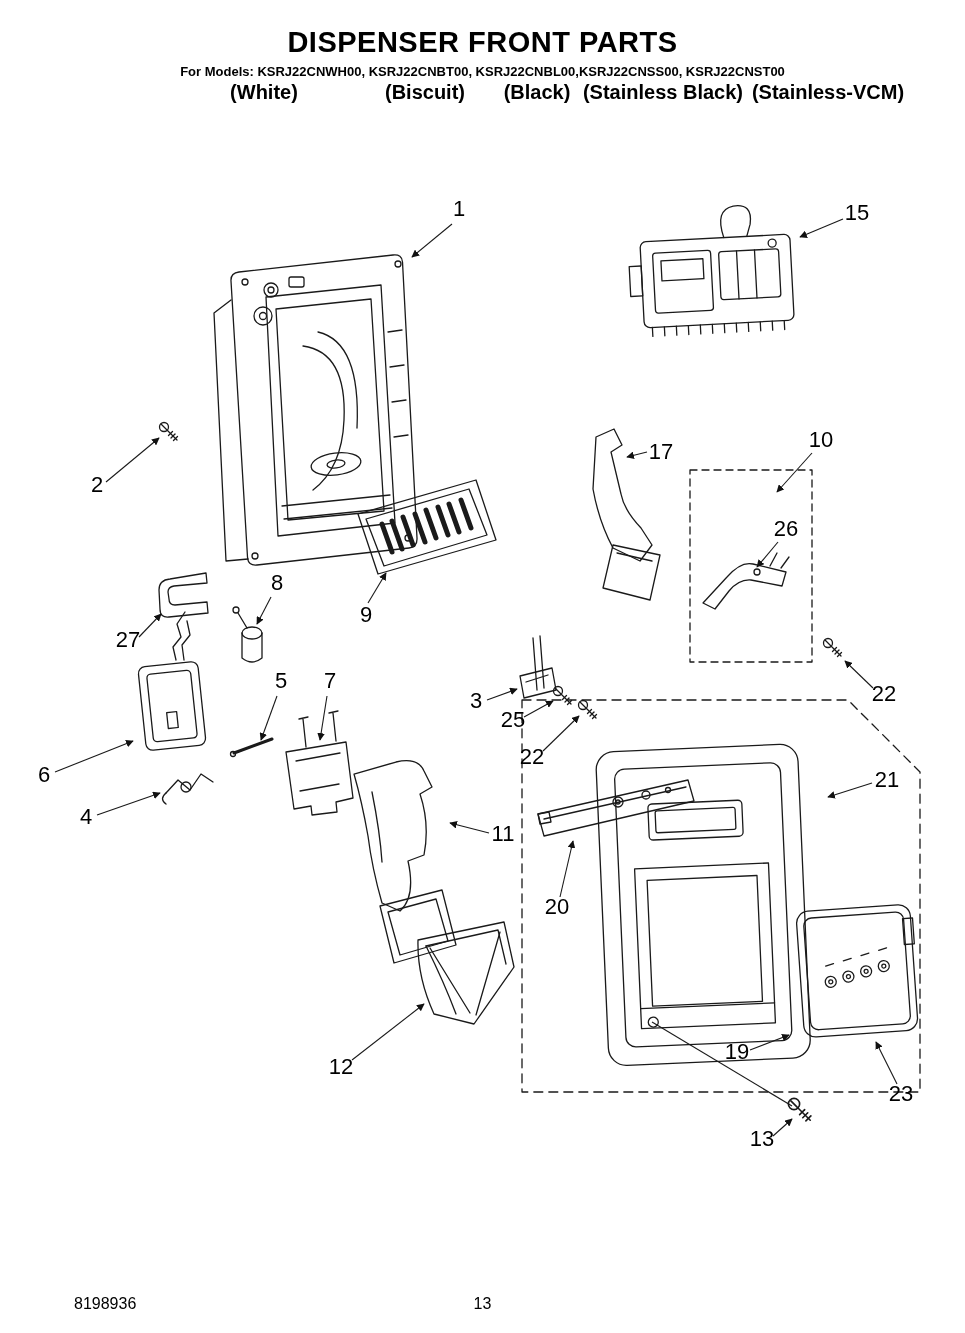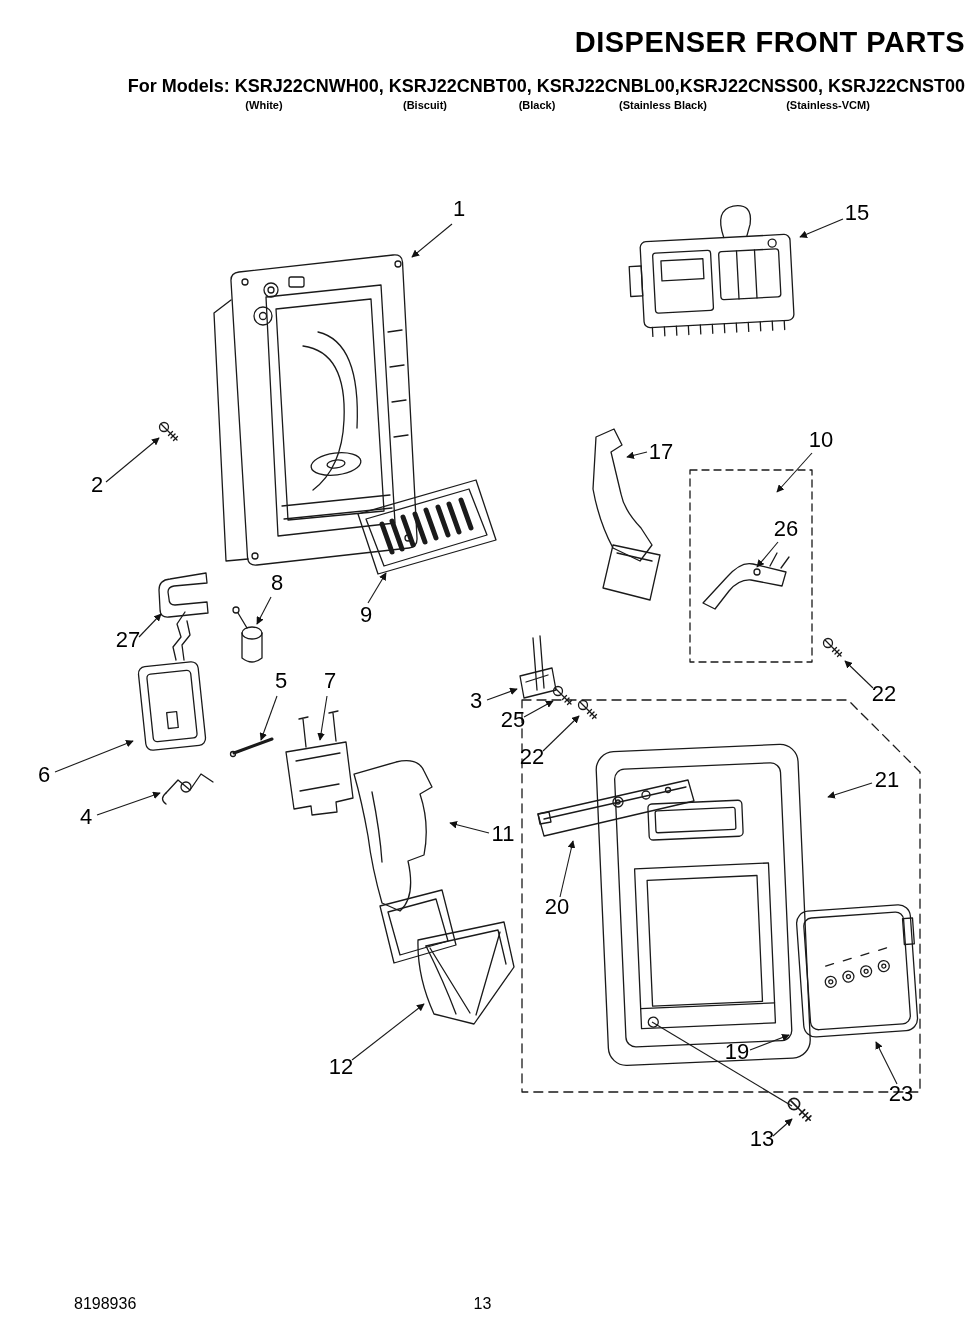--- a/index.html
+++ b/index.html
@@ -1,23 +1,23 @@
 <!DOCTYPE html>
 <html><head>
 <meta charset="utf-8">
 <style>
   html,body{margin:0;padding:0;}
   body{
     width:965px;height:1333px;background:#ffffff;position:relative;
     font-family:"Liberation Sans",sans-serif;color:#000;overflow:hidden;
   }
-  .header{position:absolute;top:26px;left:0;width:100%;text-align:right;z-index:2;}
+  .header{position:absolute;top:26px;left:0;width:100%;text-align:center;z-index:2;}
   .title{font-size:29px;font-weight:bold;letter-spacing:.5px;margin:0;}
-  .models{font-size:18px;font-weight:bold;margin-top:17px;}
-  .finishes{position:relative;height:22px;margin-top:2px;font-size:11px;font-weight:bold;}
+  .models{font-size:13px;font-weight:bold;margin-top:5px;}
+  .finishes{position:relative;height:22px;margin-top:2px;font-size:20px;font-weight:bold;}
   .finishes span{position:absolute;transform:translateX(-50%);white-space:nowrap;}
   svg.diagram{position:absolute;left:0;top:0;z-index:1;}
   .footer{position:absolute;bottom:20px;left:0;width:100%;height:20px;font-size:16px;z-index:2;}
   .doc-number{position:absolute;left:28px;bottom:0;margin-left:46px;}
   .page-number{position:absolute;left:50%;transform:translateX(-50%);bottom:0;}
   .draw{stroke:#1a1a1a;fill:none;stroke-width:1.3;stroke-linejoin:round;stroke-linecap:round;}
   .leader{stroke:#1a1a1a;stroke-width:1.1;fill:none;}
   .num{font-family:"Liberation Sans",sans-serif;font-size:22px;fill:#000;stroke:none;}
 </style>
 </head>

